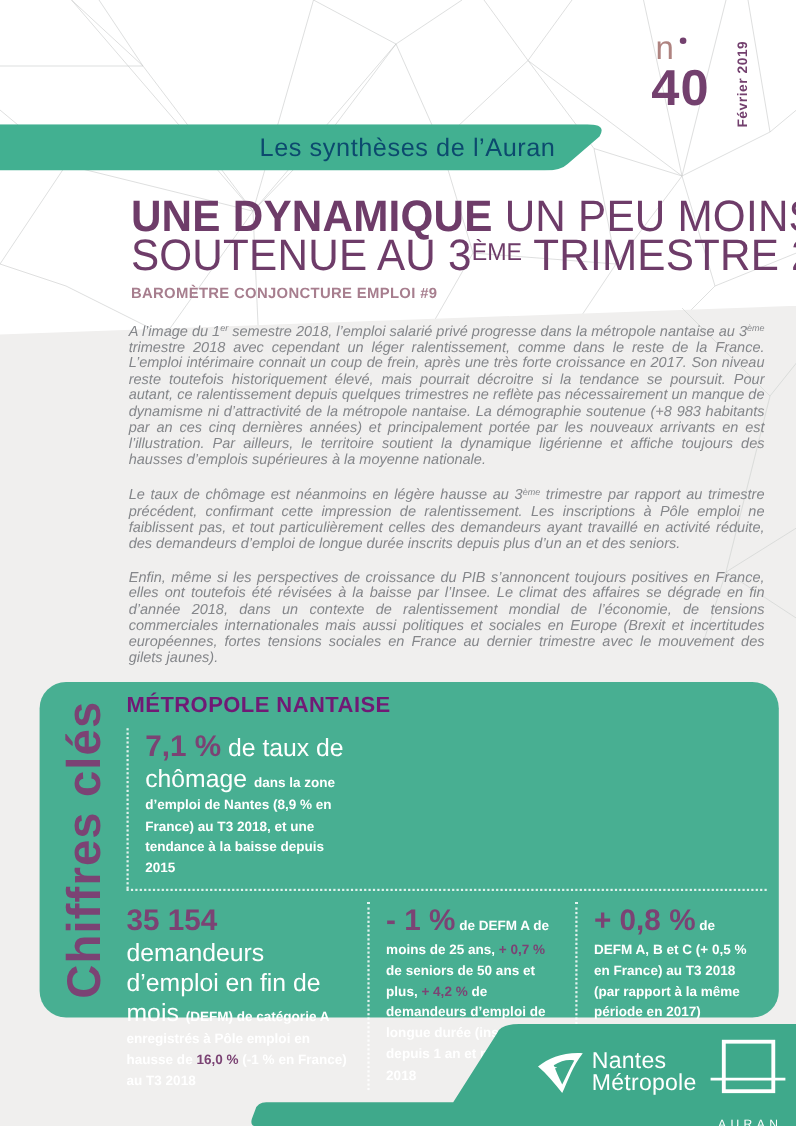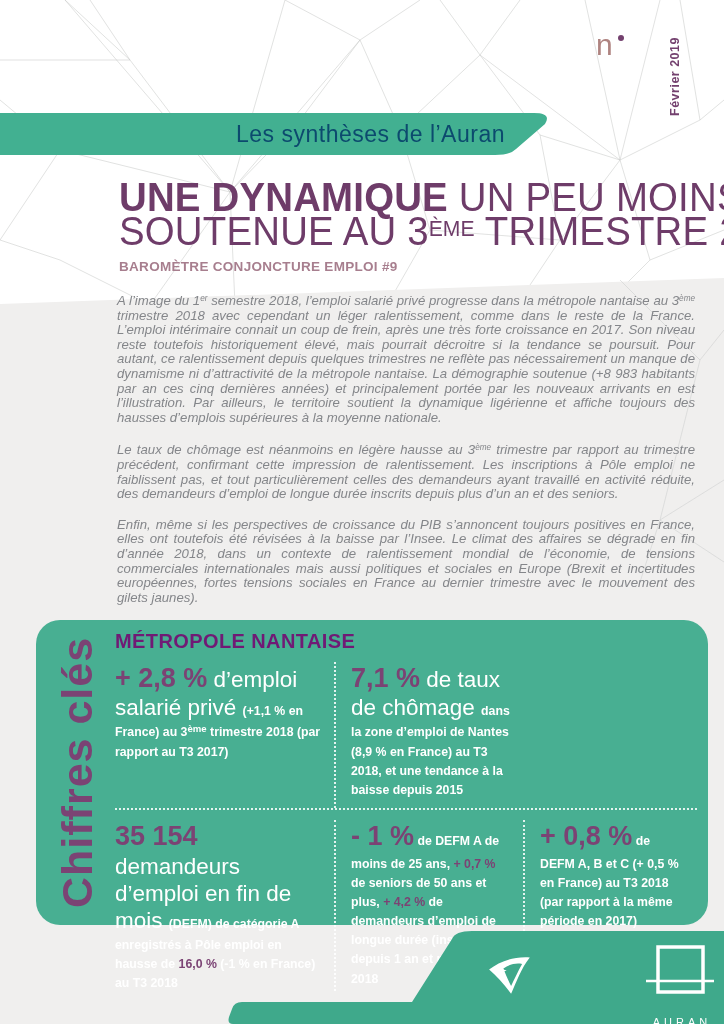--- a/index.html
+++ b/index.html
@@ -86,20 +86,21 @@
 
 <div class="abs graybg"></div>
 
 <svg class="abs mesh2" width="124" height="340" viewBox="0 0 124 340">
   <path fill="none" stroke="#CDCFCE" stroke-width="0.7" opacity="0.8" d="
     M20,10 L100,90 M100,90 L60,250 M60,250 L124,210 M60,250 L40,312 M100,90 L124,60 M60,250 L124,292"></path>
 </svg>
 
 <div class="abs masthead">
   <div class="issue-n"><span>n</span><span class="issue-dot"></span></div>
+  <div class="issue-no">40</div>
 </div>
 <div class="abs date-rot">Février 2019</div>
 
 <svg class="abs banner" width="560" height="42" viewBox="0 0 560 42">
   <path d="M0,0 L534,0 Q552,0 545,11 L516,36 Q510,42 495,42 L0,42 Z" fill="#42B091"></path>
 </svg>
 <div class="abs banner-label">Les synthèses de l’Auran</div>
 
 <div class="abs title">
   <div class="tline"><span class="b">UNE DYNAMIQUE</span><span> UN PEU MOINS</span></div>
@@ -111,40 +112,43 @@
   <p><span>A l’image du 1</span><span class="sup">er</span><span> semestre 2018, l’emploi salarié privé progresse dans la métropole nantaise au 3</span><span class="sup">ème</span><span> trimestre 2018 avec cependant un léger ralentissement, comme dans le reste de la France. L’emploi intérimaire connait un coup de frein, après une très forte croissance en 2017. Son niveau reste toutefois historiquement élevé, mais pourrait décroitre si la tendance se poursuit. Pour autant, ce ralentissement depuis quelques trimestres ne reflète pas nécessairement un manque de dynamisme ni d’attractivité de la métropole nantaise. La démographie soutenue (+8 983 habitants par an ces cinq dernières années) et principalement portée par les nouveaux arrivants en est l’illustration. Par ailleurs, le territoire soutient la dynamique ligérienne et affiche toujours des hausses d’emplois supérieures à la moyenne nationale.</span></p>
   <p><span>Le taux de chômage est néanmoins en légère hausse au 3</span><span class="sup">ème</span><span> trimestre par rapport au trimestre précédent, confirmant cette impression de ralentissement. Les inscriptions à Pôle emploi ne faiblissent pas, et tout particulièrement celles des demandeurs ayant travaillé en activité réduite, des demandeurs d’emploi de longue durée inscrits depuis plus d’un an et des seniors.</span></p>
   <p><span>Enfin, même si les perspectives de croissance du PIB s’annoncent toujours positives en France, elles ont toutefois été révisées à la baisse par l’Insee. Le climat des affaires se dégrade en fin d’année 2018, dans un contexte de ralentissement mondial de l’économie, de tensions commerciales internationales mais aussi politiques et sociales en Europe (Brexit et incertitudes européennes, fortes tensions sociales en France au dernier trimestre avec le mouvement des gilets jaunes).</span></p>
 </div>
 
 <div class="abs kbox">
   <div class="kside">Chiffres clés</div>
   <div class="kcontent">
     <div class="kheading">MÉTROPOLE NANTAISE</div>
     <div class="kgrid">
-      <div class="kcell r1 left"><span class="num">+ 2,8 %</span><span class="big"> d’emploi salarié privé </span><span class="sm">(+1,1 % en France) au 3</span><span class="sm sup">ème</span><span class="sm"> trimestre 2018 (par rapport au T3 2017)</span></div>
       <div class="kcell r1 right"><span class="num">7,1 %</span><span class="big"> de taux de chômage </span><span class="sm">dans la zone d’emploi de Nantes (8,9 % en France) au T3 2018, et une tendance à la baisse depuis 2015</span></div>
       <div class="rowdiv"></div>
       <div class="kcell r2 left"><span class="num">35 154</span><span class="big"> demandeurs d’emploi en fin de mois </span><span class="sm">(DEFM) de catégorie A enregistrés à Pôle emploi en hausse de </span><span class="sm pnum">16,0 %</span><span class="sm"> (-1 % en France) au T3 2018</span></div>
       <div class="kcell r2 mid"><span class="num">- 1 %</span><span class="sm"> de DEFM A de moins de 25 ans, </span><span class="sm pnum">+ 0,7 %</span><span class="sm"> de seniors de 50 ans et plus, </span><span class="sm pnum">+ 4,2 %</span><span class="sm"> de demandeurs d’emploi de longue durée (inscrits depuis 1 an et plus) au T3 2018</span></div>
       <div class="kcell r2 right"><span class="num">+ 0,8 %</span><span class="sm"> de DEFM </span><span class="sm">A, B et C (+ 0,5 % en France) au T3 2018 (par rapport à la même période en 2017)</span></div>
     </div>
   </div>
 </div>
 
 <svg class="abs footer-shape" width="724" height="96" viewBox="0 0 724 96">
   <path d="M472,3 L724,3 L724,96 L233,96 Q227,96 229,89 L232,81 Q234,74 242,74 L412,74 L452,11 Q455,3 472,3 Z" fill="#3FA98B"></path>
 </svg>
 
 <div class="abs nm-logo">
   <svg width="44" height="44" viewBox="0 0 40 40">
     <path d="M1,15 C10,8 22,3 38,4 C30,14 26,26 21,37 C15,29 8,21 1,15 Z" fill="#ffffff"></path>
     <path d="M14,14 C20,10 26,9 31,10 C27,17 24,24 21,30 C18,24 16,19 14,14 Z" fill="#3FA98B"></path>
     <path d="M12,11 L13.2,14.8 L17,16 L13.2,17.2 L12,21 L10.8,17.2 L7,16 L10.8,14.8 Z" fill="#ffffff"></path>
   </svg>
+  <div class="nm-text">
+    <div>Nantes</div>
+    <div>Métropole</div>
+  </div>
 </div>
 
 <div class="abs auran-logo">
   <svg width="72" height="52" viewBox="0 0 72 52">
     <rect x="14" y="3" width="45" height="45" fill="none" stroke="#ffffff" stroke-width="3.5"></rect>
     <line x1="2" y1="37" x2="70" y2="37" stroke="#ffffff" stroke-width="2.5"></line>
   </svg>
   <div class="auran-label">AURAN</div>
 </div>
 

